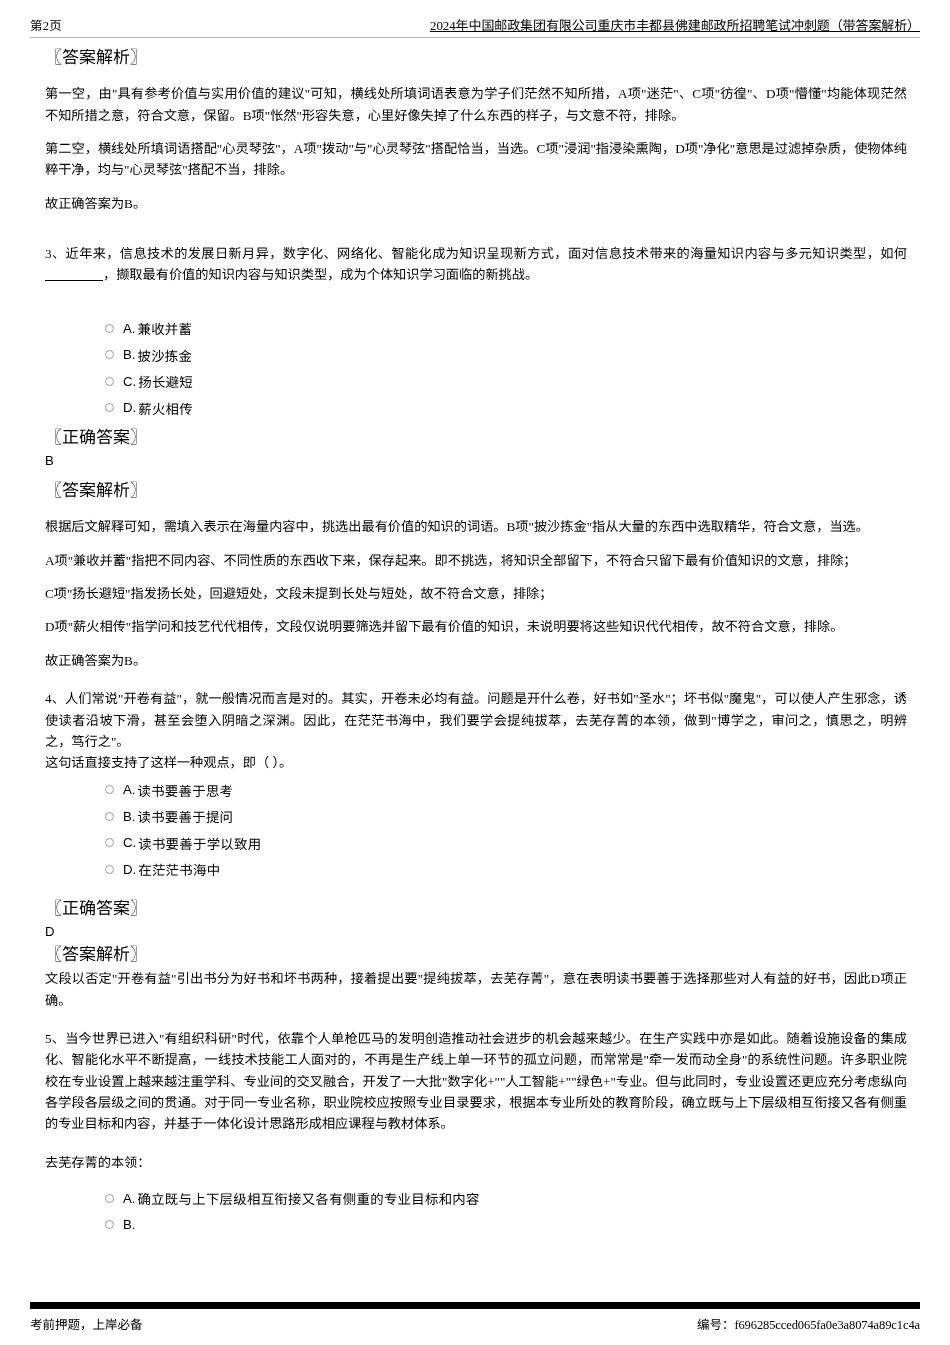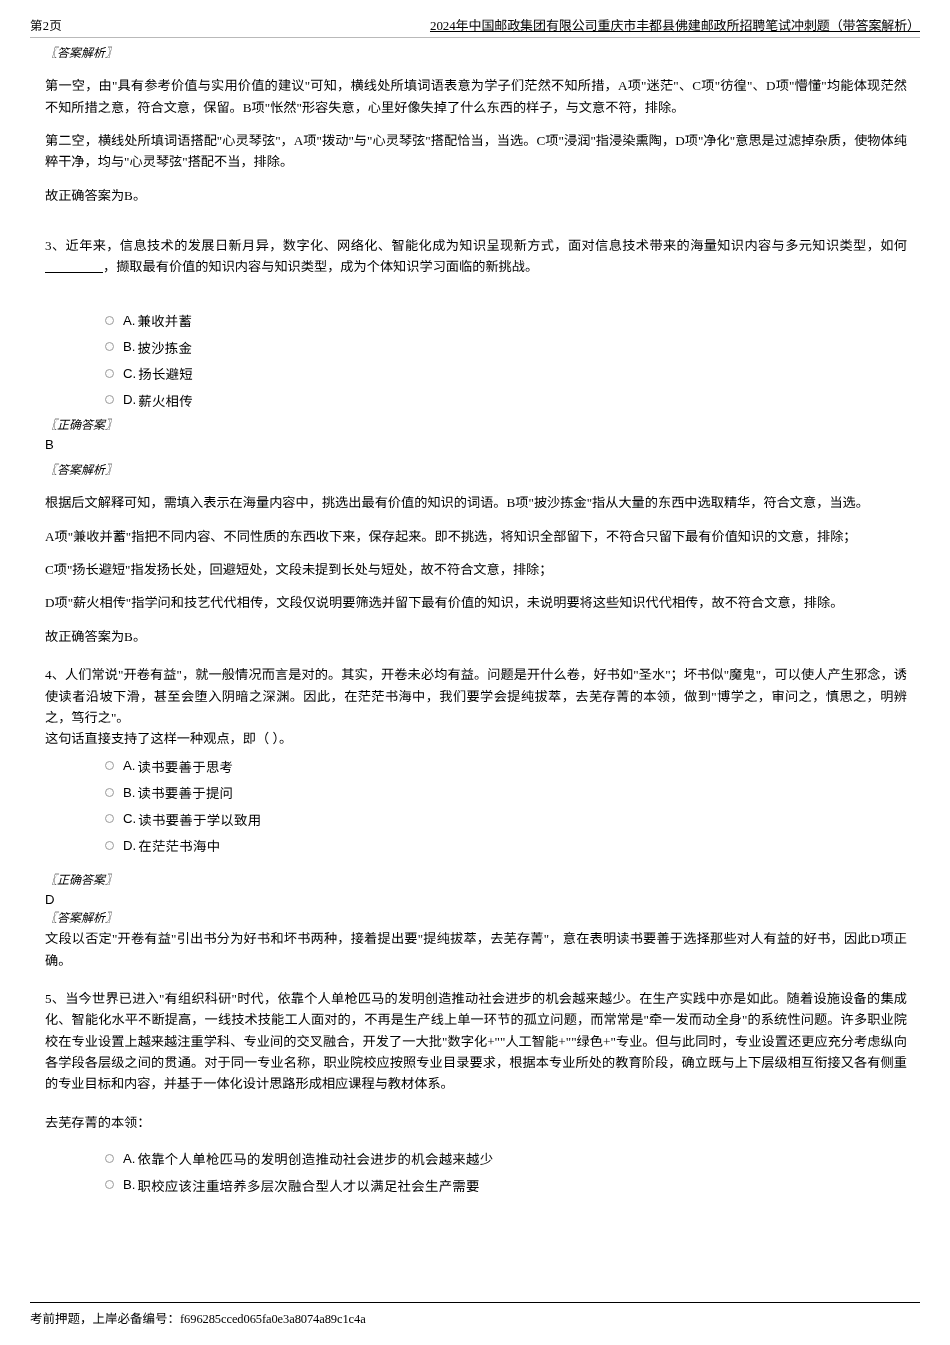--- a/index.html
+++ b/index.html
@@ -62,24 +62,23 @@
 
   .block {
     font-size: 13.2px;
     line-height: 1.62;
     text-align: justify;
     text-justify: inter-ideograph;
     margin: 0;
   }
 
   .tag-line {
-    font-size: 12px;
+    font-size: 17px;
     line-height: 1.6;
     margin: 0;
-    font-style: italic;
   }
 
   .spacer-lg { height: 17px; }
   .spacer-md { height: 12px; }
   .spacer-sm { height: 7px; }
   .spacer-xs { height: 3px; }
 
   .answer-letter {
     font-size: 13.2px;
     line-height: 1.45;
@@ -129,23 +128,24 @@
     vertical-align: -2px;
   }
 
   
   .page-footer {
     position: absolute;
     left: 30px;
     top: 1302px;
     width: 890px;
     height: 28px;
-    border-top: 1px solid #000000;
+    border-top: 7px solid #000000;
     display: flex;
     align-items: flex-start;
+    justify-content: space-between;
     box-sizing: border-box;
     padding-top: 5px;
   }
   .footer-note {
     font-size: 12.5px;
     white-space: nowrap;
   }
   .footer-id {
     font-size: 12.5px;
     white-space: nowrap;
@@ -292,26 +292,25 @@
     <div class="spacer-lg"></div>
 
     <p class="block">去芜存菁的本领：</p>
 
     <div class="spacer-md"></div>
 
     <ul class="options">
       <li class="option-row">
         <span class="radio"></span>
         <span class="option-letter">A.</span>
-        <span class="option-text">依靠个人单枪匹马的发明创造推动社会进步的机会越来越少</span>
+        <span class="option-text">确立既与上下层级相互衔接又各有侧重的专业目标和内容</span>
       </li>
       <li class="option-row">
         <span class="radio"></span>
         <span class="option-letter">B.</span>
-        <span class="option-text">职校应该注重培养多层次融合型人才以满足社会生产需要</span>
       </li>
     </ul>
 
   </div>
 
   <div class="page-footer">
     <span class="footer-note">考前押题，上岸必备</span>
     <span class="footer-id">
       <span>编号：</span><span class="id-value">f696285cced065fa0e3a8074a89c1c4a</span>
     </span>

